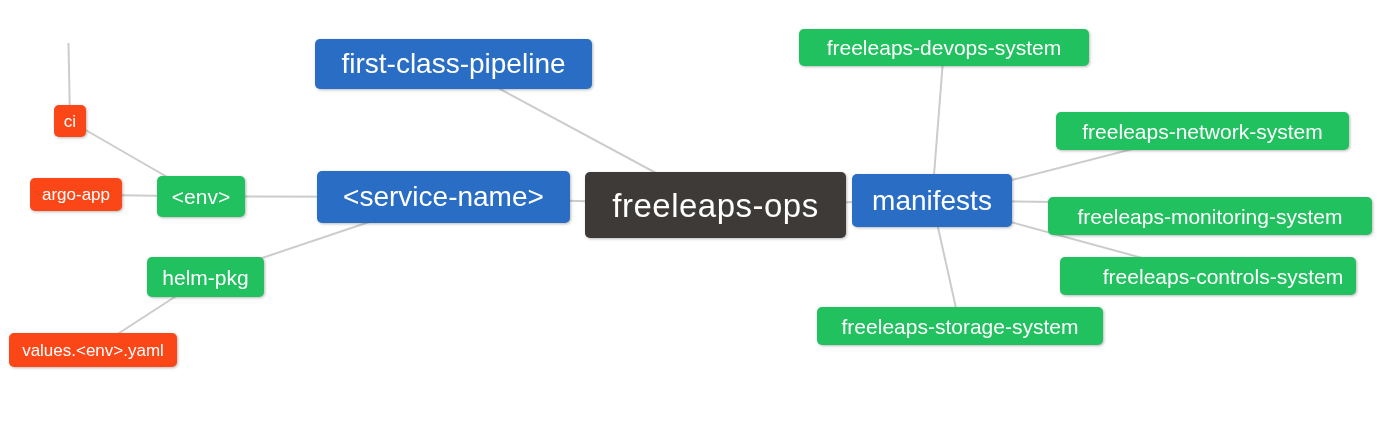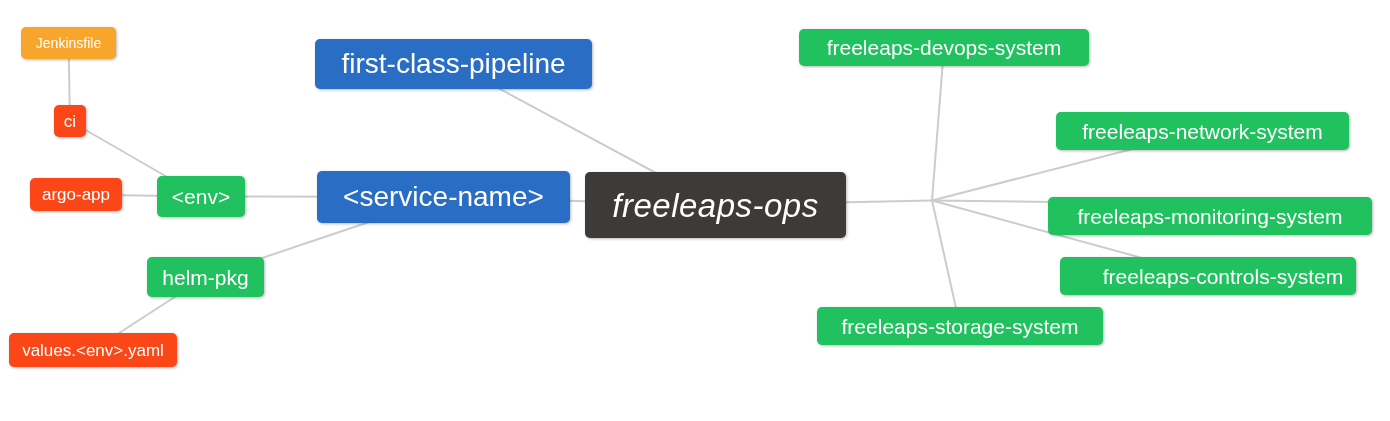--- a/index.html
+++ b/index.html
@@ -30,21 +30,21 @@
     align-items: center;
     justify-content: center;
     color: #ffffff;
     border-radius: 5px;
     box-shadow: 1px 1px 3px rgba(0,0,0,0.28);
     white-space: nowrap;
     cursor: pointer;
     user-select: none;
   }
   .mm-node .mm-label { line-height: 1; }
-  .lvl0 { font-size: 33px; letter-spacing: 0.5px; font-style: italic; }
+  .lvl0 { font-size: 33px; letter-spacing: 0.5px; }
   .lvl1 { font-size: 28px; }
   .lvl2 { font-size: 21px; }
   .lvl3 { font-size: 17px; }
   .lvl4 { font-size: 14px; }
 </style>
 </head>
 <body>
 
 <div id="mindmap-canvas" style="background: rgb(255, 255, 255);">
   <svg id="edge-layer" xmlns="http://www.w3.org/2000/svg">
@@ -65,20 +65,23 @@
     </svg>
 <div class="mm-node lvl0" style="left: 585px; top: 172px; width: 261px; height: 66px; background: rgb(61, 58, 56); color: rgb(255, 255, 255);">
       <span class="mm-label">freeleaps-ops</span>
     </div>
     <div class="mm-node lvl1" style="left: 315px; top: 39px; width: 277px; height: 50px; background: rgb(42, 109, 197); color: rgb(255, 255, 255);">
       <span class="mm-label">first-class-pipeline</span>
     </div>
     <div class="mm-node lvl1" style="left: 317px; top: 171px; width: 253px; height: 52px; background: rgb(42, 109, 197); color: rgb(255, 255, 255);">
       <span class="mm-label">&lt;service-name&gt;</span>
     </div>
+    <div class="mm-node lvl1" style="left: 852px; top: 174px; width: 160px; height: 53px; background: rgb(42, 109, 197); color: rgb(255, 255, 255);">
+      <span class="mm-label">manifests</span>
+    </div>
     <div class="mm-node lvl2" style="left: 157px; top: 176px; width: 88px; height: 41px; background: rgb(33, 193, 95); color: rgb(255, 255, 255);">
       <span class="mm-label">&lt;env&gt;</span>
     </div>
     <div class="mm-node lvl2" style="left: 147px; top: 257px; width: 117px; height: 40px; background: rgb(33, 193, 95); color: rgb(255, 255, 255);">
       <span class="mm-label">helm-pkg</span>
     </div>
     <div class="mm-node lvl2" style="left: 1056px; top: 112px; width: 293px; height: 38px; background: rgb(33, 193, 95); color: rgb(255, 255, 255);">
       <span class="mm-label">freeleaps-network-system</span>
     </div>
     <div class="mm-node lvl2" style="left: 799px; top: 29px; width: 290px; height: 37px; background: rgb(33, 193, 95); color: rgb(255, 255, 255);">
@@ -95,16 +98,13 @@
     </div>
     <div class="mm-node lvl3" style="left: 54px; top: 105px; width: 32px; height: 32px; background: rgb(251, 70, 23); color: rgb(255, 255, 255); align-items: center;">
       <span class="mm-label">ci</span>
     </div>
     <div class="mm-node lvl3" style="left: 30px; top: 178px; width: 92px; height: 33px; background: rgb(251, 70, 23); color: rgb(255, 255, 255);">
       <span class="mm-label">argo-app</span>
     </div>
     <div class="mm-node lvl3" style="left: 9px; top: 333px; width: 168px; height: 34px; background: rgb(251, 70, 23); color: rgb(255, 255, 255);">
       <span class="mm-label">values.&lt;env&gt;.yaml</span>
     </div>
-    <div class="mm-node lvl4" style="left: 21px; top: 27px; width: 95px; height: 32px; background: rgb(248, 166, 43); color: rgb(255, 255, 255);">
-      <span class="mm-label">Jenkinsfile</span>
-    </div>
   </div>
 
 </body></html>

